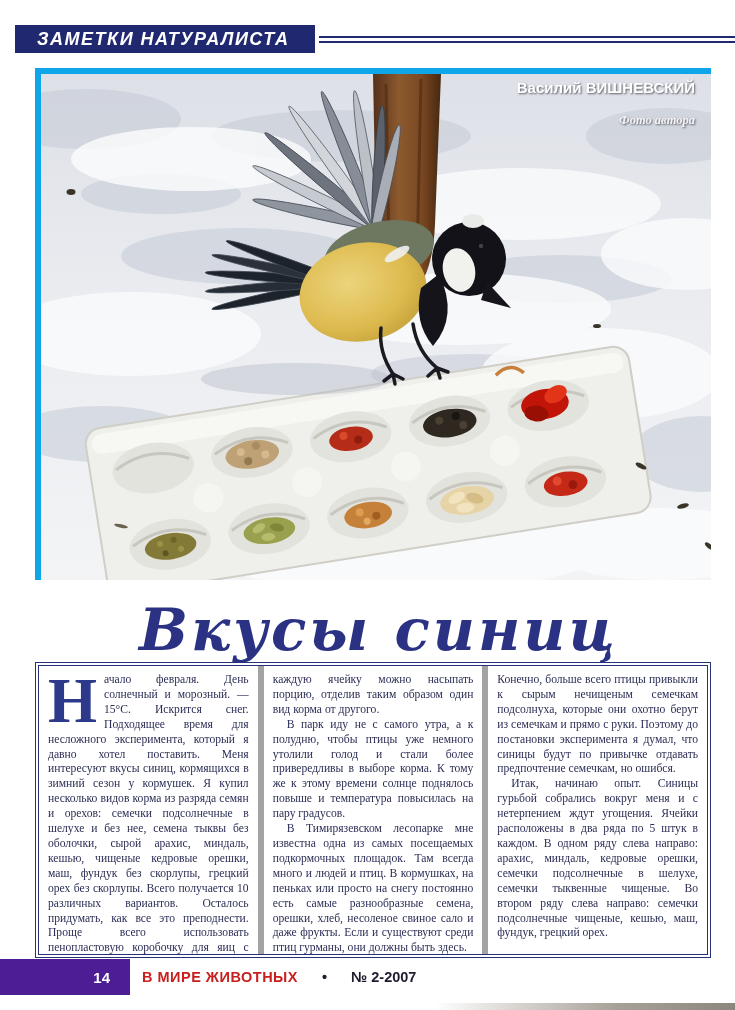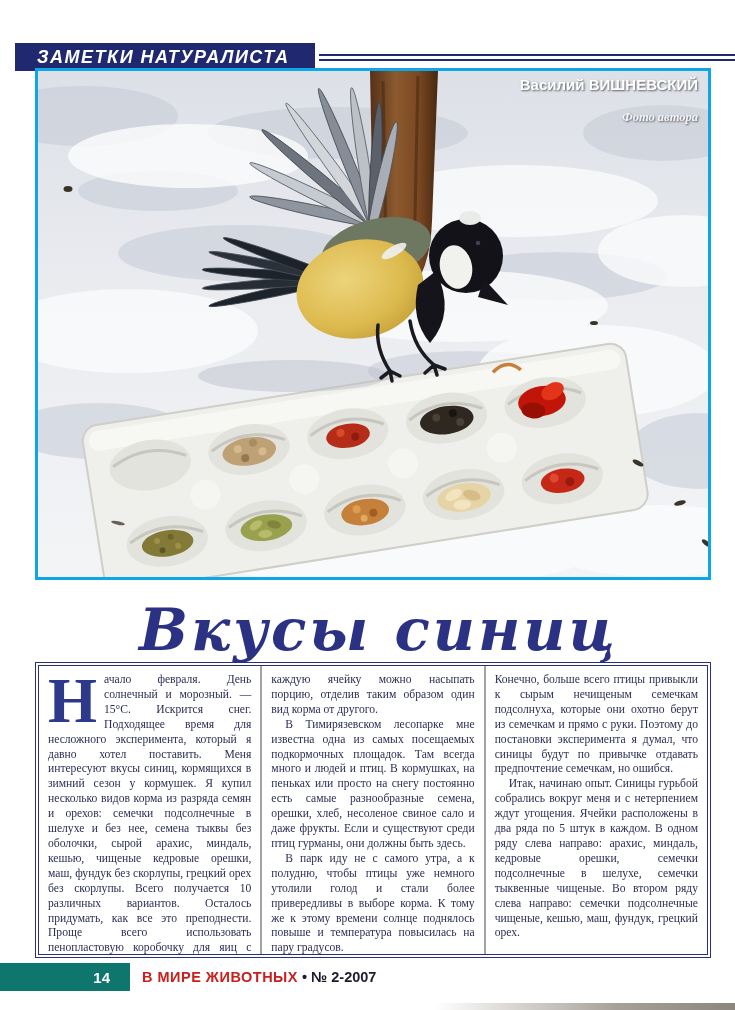--- a/index.html
+++ b/index.html
@@ -1,59 +1,59 @@
 <!DOCTYPE html>
 <html lang="ru"><head>
 <meta charset="utf-8">
 <style>
   html,body{margin:0;padding:0;background:#ffffff;}
   .page{position:relative;width:735px;height:1010px;background:#ffffff;overflow:hidden;
         font-family:"Liberation Serif",serif;}
 
   
-  .banner-row{position:absolute;top:43px;left:0;width:735px;height:28px;display:flex;align-items:center;}
+  .banner-row{position:absolute;top:25px;left:0;width:735px;height:28px;display:flex;align-items:center;}
   .banner{margin-left:15px;background:#20296f;color:#fff;height:28px;line-height:28px;
           padding:0 26px 0 22px;font-family:"Liberation Sans",sans-serif;font-weight:bold;
           font-style:italic;font-size:18px;letter-spacing:1.5px;white-space:nowrap;}
   .rule-double{flex:1;height:7px;border-top:2px solid #20296f;border-bottom:2px solid #20296f;
                box-sizing:border-box;margin-left:4px;}
 
   
   .photo{position:absolute;top:68px;left:35px;width:676px;height:512px;margin:0;
-         border:3px solid #0ea5e9;box-sizing:border-box;background:#e8eaee;}
+         border:6px solid #0ea5e9;box-sizing:border-box;background:#e8eaee;}
   .photo svg{display:block;width:670px;height:506px;}
   .credit{position:absolute;top:6px;right:10px;text-align:right;line-height:1.05;}
   .credit-name{font-family:"Liberation Sans",sans-serif;font-weight:bold;font-size:15px;
                color:#ffffff;text-shadow:1px 1px 2px rgba(70,70,80,.85);}
   .credit-sub{font-family:"Liberation Serif",serif;font-style:italic;font-weight:bold;font-size:12.5px;
               color:#f4f4f6;text-shadow:1px 1px 2px rgba(70,70,80,.85);margin-top:18px;}
 
   
   .title{position:absolute;top:578px;left:0;width:735px;height:82px;margin:11px;
          display:flex;align-items:center;justify-content:center;
          font-family:"DejaVu Serif",serif;font-style:italic;font-weight:bold;
          font-size:58px;letter-spacing:3px;color:#2b3284;}
 
   
   .textbox{position:absolute;top:662px;left:35px;width:676px;height:296px;box-sizing:border-box;
            border:4px double #273178;display:flex;background:#fff;overflow:hidden;}
   .col{flex:1 1 0;padding:7px 9px 6px 9px;box-sizing:border-box;overflow:hidden;}
-  .col + .col{border-left:2px solid #a3a3a3;}
+  .col + .col{border-left:6px solid #a3a3a3;}
   .col p{margin:0;font-size:11.6px;line-height:14.9px;text-align:justify;color:#2b2e55;}
   .col p.ind{text-indent:14px;}
   .dropcap{float:left;font-family:"Liberation Serif",serif;font-weight:bold;
            font-size:63px;line-height:52px;color:#2d3a8c;margin:2px 7px 0 0;}
 
   
   .footer{position:absolute;top:963px;left:0;width:735px;height:28px;display:flex;align-items:center;}
-  .pagenum-box{width:130px;height:28px;background:#0f766e;color:#fff;box-sizing:border-box;
+  .pagenum-box{width:130px;height:36px;background:#4c1d95;color:#fff;box-sizing:border-box;
                font-family:"Liberation Sans",sans-serif;font-weight:bold;font-size:15px;
                display:flex;align-items:center;justify-content:flex-end;padding-right:20px;}
   .mag{margin-left:12px;font-family:"Liberation Sans",sans-serif;font-weight:bold;font-size:14.5px;
-       display:flex;align-items:center;gap:4px;}
+       display:flex;align-items:center;gap:24px;}
   .mag-name{color:#c8201e;letter-spacing:.5px;}
   .issue{color:#1c1c2e;}
 
   .scan-shadow{position:absolute;bottom:0;right:0;width:300px;height:7px;
                background:linear-gradient(to right,rgba(255,255,255,0),#a8a199 60%,#8d867e);}
 </style>
 </head>
 <body>
 
 <div class="page">
@@ -269,22 +269,22 @@
   <h1 class="title">Вкусы синиц</h1>
 
   <section class="textbox">
     <div class="col">
       <p>
         <span class="dropcap">Н</span><span>ачало февраля. День солнечный и морозный. —15°С. Искрится снег. Подходящее время для несложного эксперимента, который я давно хотел поставить. Меня интересуют вкусы синиц, кормящихся в зимний сезон у кормушек. Я купил несколько видов корма из разряда семян и орехов: семечки подсолнечные в шелухе и без нее, семена тыквы без оболочки, сырой арахис, миндаль, кешью, чищеные кедровые орешки, маш, фундук без скорлупы, грецкий орех без скорлупы. Всего получается 10 различных вариантов. Осталось придумать, как все это преподнести. Проще всего использовать пенопластовую коробочку для яиц с десятью одинаковыми ячейками. В</span>
       </p>
     </div>
     <div class="col">
       <p>каждую ячейку можно насыпать порцию, отделив таким образом один вид корма от другого.</p>
+      <p class="ind">В парк иду не с самого утра, а к полудню, чтобы птицы уже немного утолили голод и стали более привередливы в выборе корма. К тому же к этому времени солнце поднялось повыше и температура повысилась на пару градусов.</p>
       <p class="ind">В Тимирязевском лесопарке мне известна одна из самых посещаемых подкормочных площадок. Там всегда много и людей и птиц. В кормушках, на пеньках или просто на снегу постоянно есть самые разнообразные семена, орешки, хлеб, несоленое свиное сало и даже фрукты. Если и существуют среди птиц гурманы, они должны быть здесь.</p>
-      <p class="ind">В парк иду не с самого утра, а к полудню, чтобы птицы уже немного утолили голод и стали более привередливы в выборе корма. К тому же к этому времени солнце поднялось повыше и температура повысилась на пару градусов.</p>
     </div>
     <div class="col">
       <p>Конечно, больше всего птицы привыкли к сырым нечищеным семечкам подсолнуха, которые они охотно берут из семечкам и прямо с руки. Поэтому до постановки эксперимента я думал, что синицы будут по привычке отдавать предпочтение семечкам, но ошибся.</p>
       <p class="ind">Итак, начинаю опыт. Синицы гурьбой собрались вокруг меня и с нетерпением ждут угощения. Ячейки расположены в два ряда по 5 штук в каждом. В одном ряду слева направо: арахис, миндаль, кедровые орешки, семечки подсолнечные в шелухе, семечки тыквенные чищеные. Во втором ряду слева направо: семечки подсолнечные чищеные, кешью, маш, фундук, грецкий орех.</p>
     </div>
   </section>
 
   <div class="footer">
     <div class="pagenum-box">
       <span>14</span>

